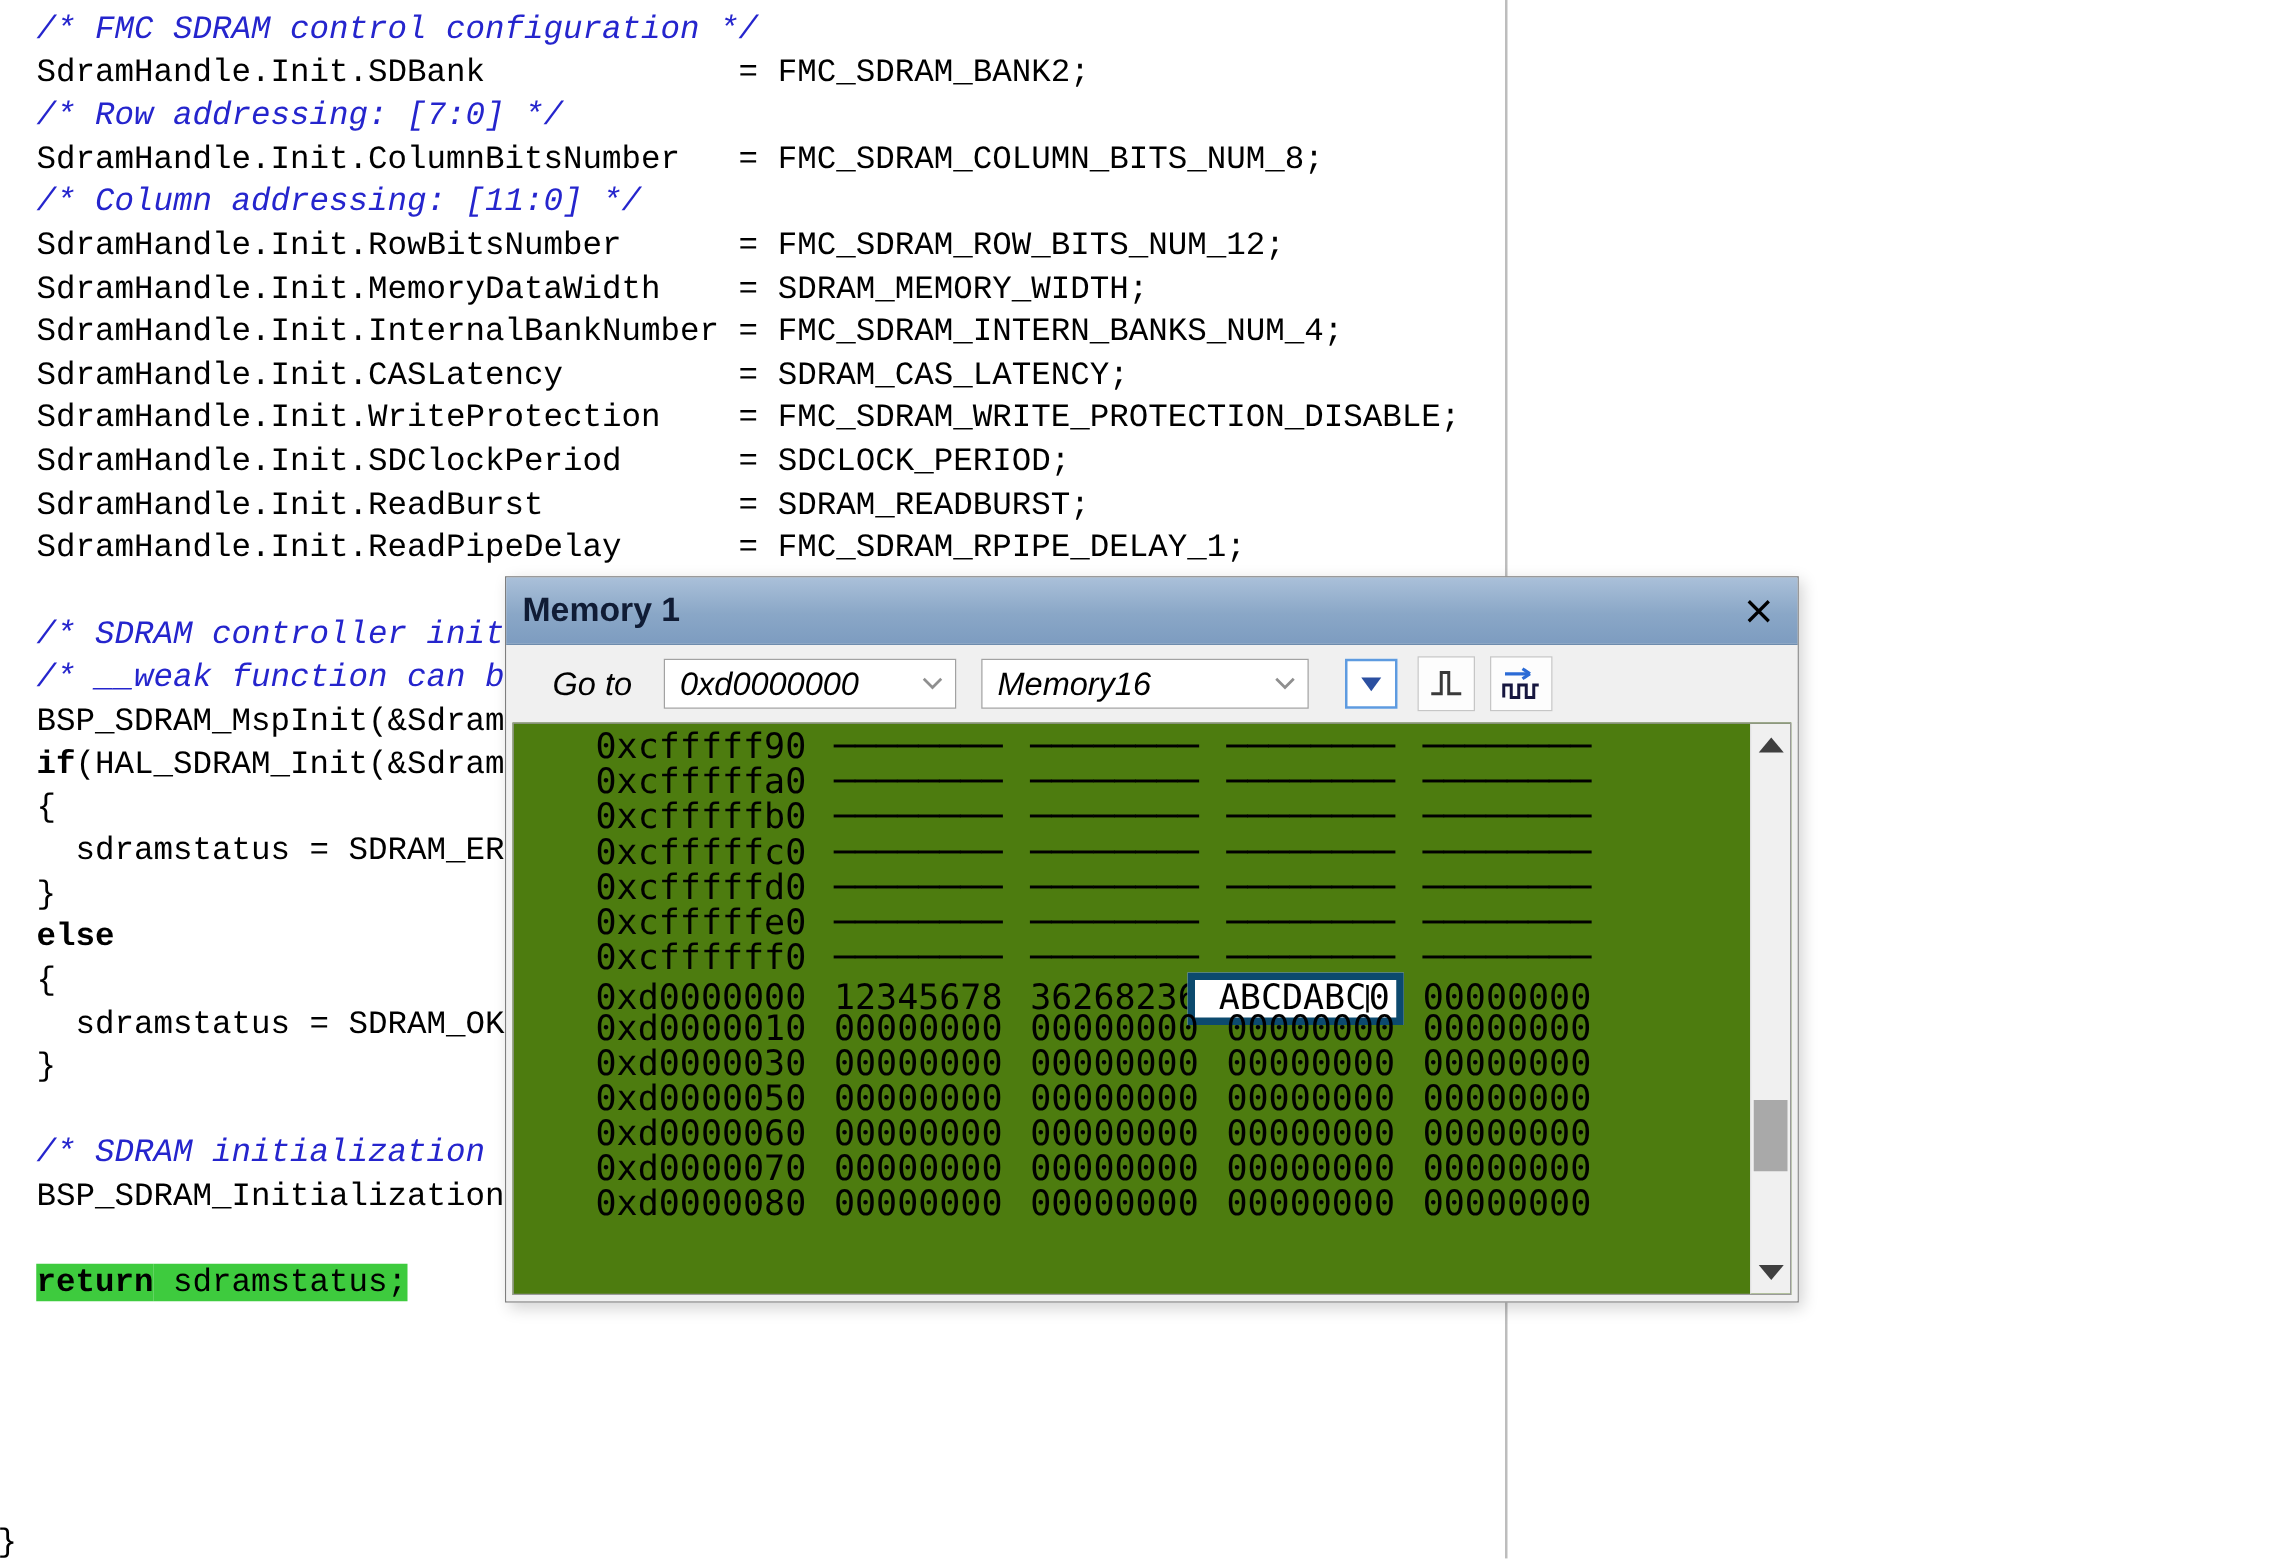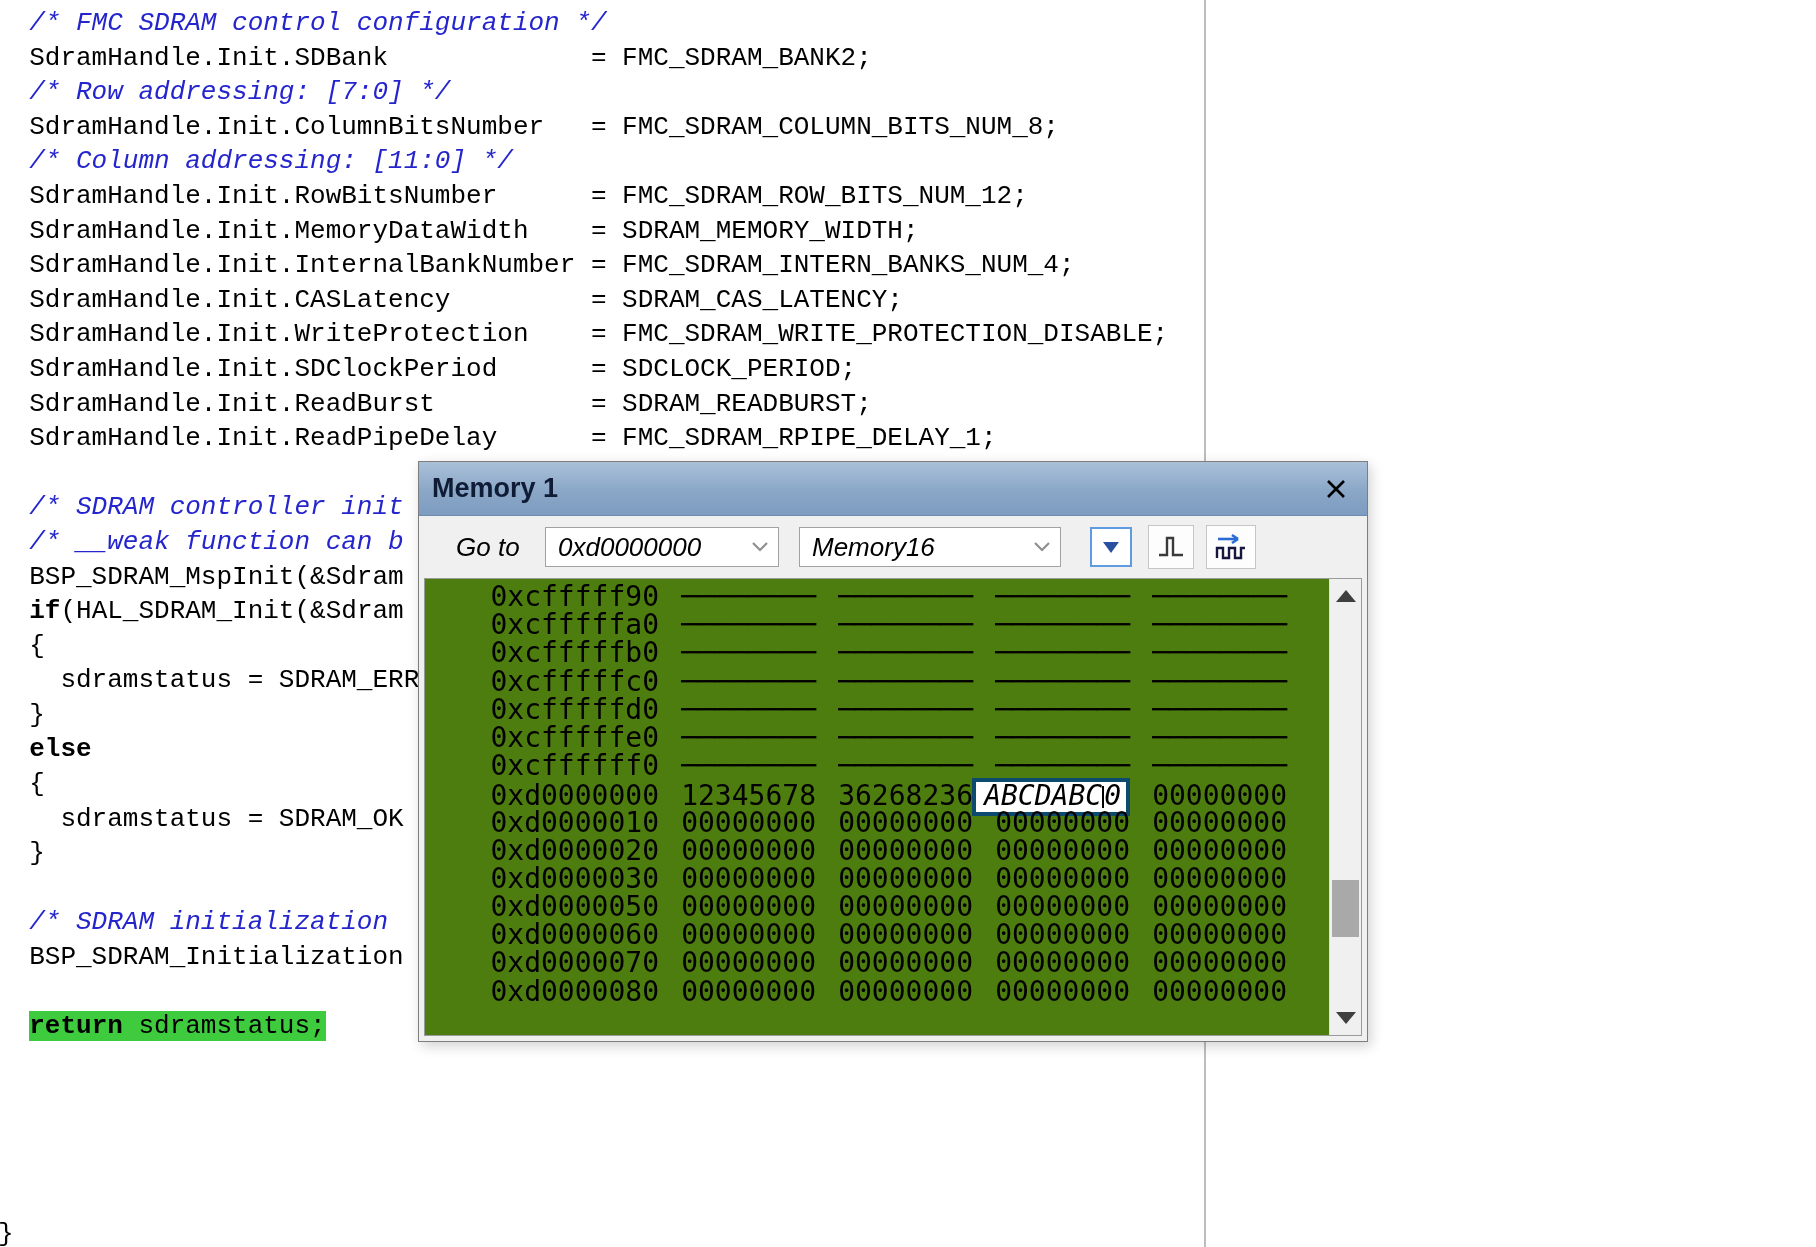--- a/index.html
+++ b/index.html
@@ -12,21 +12,21 @@
   .editor { position:absolute; left:-2px; top:6px; z-index:1;
             font-family:"Liberation Mono","DejaVu Sans Mono",monospace;
             font-size:26px; line-height:34.6px; color:#000; }
   .code-line { height:34.6px; white-space:pre; }
   .s-plain   { }
   .s-comment { color:#2525cd; font-style:italic; }
   .s-keyword { font-weight:bold; }
   .hl { background:#3ecb3e;margin-top:20px; }
 
   
-  .mem-window { position:absolute; left:418px; top:461px; width:950px; height:581px; z-index:5;
+  .mem-window { position:absolute; left:404px; top:461px; width:1035px; height:581px; z-index:5;
                 background:#f0f0f0; border:1px solid #7e7e7e; box-shadow:3px 4px 12px rgba(0,0,0,0.18); }
   .mem-titlebar { height:54px; background:linear-gradient(180deg,#aac0d9 0%,#8aa7c7 55%,#7d9cc0 100%);
                   border-bottom:1px solid #6e8cad; display:flex; align-items:center; padding:0 16px 0 13px; }
   .mem-title { font-size:27px; font-weight:bold; color:#101c35; flex:1; }
   .mem-close { width:30px; height:30px; display:flex; align-items:center; justify-content:center; cursor:pointer; }
 
   .mem-toolbar { height:62px; position:relative; background:#f0f0f0;font-style:italic; }
   .goto-label { position:absolute; left:37px; top:0; line-height:62px; font-size:26px; color:#000; }
   .combo { position:absolute; top:11px; height:40px; background:#ffffff; border:1px solid #a2a2a2;
            display:flex; align-items:center; font-size:26px; color:#000; cursor:default; }
@@ -43,22 +43,22 @@
   .btn-b { left:729px; top:9px; width:46px; height:44px; }
   .btn-c { left:787px; top:9px; width:50px; height:44px; }
 
   .mem-body { position:absolute; left:0; right:0; top:116px; bottom:0; padding:0 5px 5px 5px; background:#f0f0f0; }
   .mem-content { position:relative; width:100%; height:100%; background:#4d7c0f; border:1px solid #9a9a9a; overflow:hidden;text-align:right; }
   .mem-rows { position:absolute; left:0; top:4px; font-family:"DejaVu Sans Mono",monospace;
               font-size:28px; line-height:28.2px; color:#000; }
   .mem-row { height:28.2px; white-space:nowrap; }
   .addr { display:inline-block; width:234px; padding-left:34px; }
   .val  { display:inline-block; width:157px; }
-  .edit-box { display:inline-block; margin-left:-9px; margin-top:-2px; border:4px solid #0c4a6e;
-              background:#ffffff; padding:0 5px 1px 8px;font-style:italic; }
+  .edit-box { display:inline-block; margin-left:-9px; margin-top:-2px; border:6px solid #0c4a6e;
+              background:#ffffff; padding:0 5px 1px 19px; }
   .caret { display:inline-block; width:0; height:22px; border-left:2px solid #000; vertical-align:-3px; }
 
   .mem-scrollbar { position:absolute; top:0; right:0; width:32px; height:100%;
                    background:#f0f0f0; border-left:1px solid #e0e0e0; }
   .sb-btn { position:absolute; left:0; width:100%; height:34px; display:flex; align-items:center; justify-content:center; cursor:pointer; }
   .sb-up { top:0; } .sb-down { bottom:0; }
   .tri-up-sb   { width:0; height:0; border-left:10px solid transparent; border-right:10px solid transparent; border-bottom:12px solid #3f3f3f; }
   .tri-down-sb { width:0; height:0; border-left:10px solid transparent; border-right:10px solid transparent; border-top:12px solid #3f3f3f; }
   .sb-thumb { position:absolute; left:2px; right:2px; top:301px; height:57px; background:#a9a9a9; }
 </style>
@@ -164,21 +164,20 @@
         <div class="mem-rows" id="mem-rows">
             <div class="mem-row"><span class="addr">0xcfffff90</span><span class="val">────────</span><span class="val">────────</span><span class="val">────────</span><span class="val">────────</span></div>
             <div class="mem-row"><span class="addr">0xcfffffa0</span><span class="val">────────</span><span class="val">────────</span><span class="val">────────</span><span class="val">────────</span></div>
             <div class="mem-row"><span class="addr">0xcfffffb0</span><span class="val">────────</span><span class="val">────────</span><span class="val">────────</span><span class="val">────────</span></div>
             <div class="mem-row"><span class="addr">0xcfffffc0</span><span class="val">────────</span><span class="val">────────</span><span class="val">────────</span><span class="val">────────</span></div>
             <div class="mem-row"><span class="addr">0xcfffffd0</span><span class="val">────────</span><span class="val">────────</span><span class="val">────────</span><span class="val">────────</span></div>
             <div class="mem-row"><span class="addr">0xcfffffe0</span><span class="val">────────</span><span class="val">────────</span><span class="val">────────</span><span class="val">────────</span></div>
             <div class="mem-row"><span class="addr">0xcffffff0</span><span class="val">────────</span><span class="val">────────</span><span class="val">────────</span><span class="val">────────</span></div>
             <div class="mem-row"><span class="addr">0xd0000000</span><span class="val">12345678</span><span class="val">36268236</span><span class="val"><span class="edit-box"><span>ABCDABC</span><span class="caret"></span><span>0</span></span></span><span class="val">00000000</span></div>
             <div class="mem-row"><span class="addr">0xd0000010</span><span class="val">00000000</span><span class="val">00000000</span><span class="val">00000000</span><span class="val">00000000</span></div>
-            <div class="mem-row"><span class="addr">0xd0000020</span><span class="val">00000000</span><span class="val">00000000</span><span class="val">00000000</span><span class="val">00000000</span></div>
             <div class="mem-row"><span class="addr">0xd0000030</span><span class="val">00000000</span><span class="val">00000000</span><span class="val">00000000</span><span class="val">00000000</span></div>
             <div class="mem-row"><span class="addr">0xd0000050</span><span class="val">00000000</span><span class="val">00000000</span><span class="val">00000000</span><span class="val">00000000</span></div>
             <div class="mem-row"><span class="addr">0xd0000060</span><span class="val">00000000</span><span class="val">00000000</span><span class="val">00000000</span><span class="val">00000000</span></div>
             <div class="mem-row"><span class="addr">0xd0000070</span><span class="val">00000000</span><span class="val">00000000</span><span class="val">00000000</span><span class="val">00000000</span></div>
             <div class="mem-row"><span class="addr">0xd0000080</span><span class="val">00000000</span><span class="val">00000000</span><span class="val">00000000</span><span class="val">00000000</span></div>
           </div>
 
         <div class="mem-scrollbar">
           <div class="sb-btn sb-up">
             <span class="tri-up-sb"></span>

